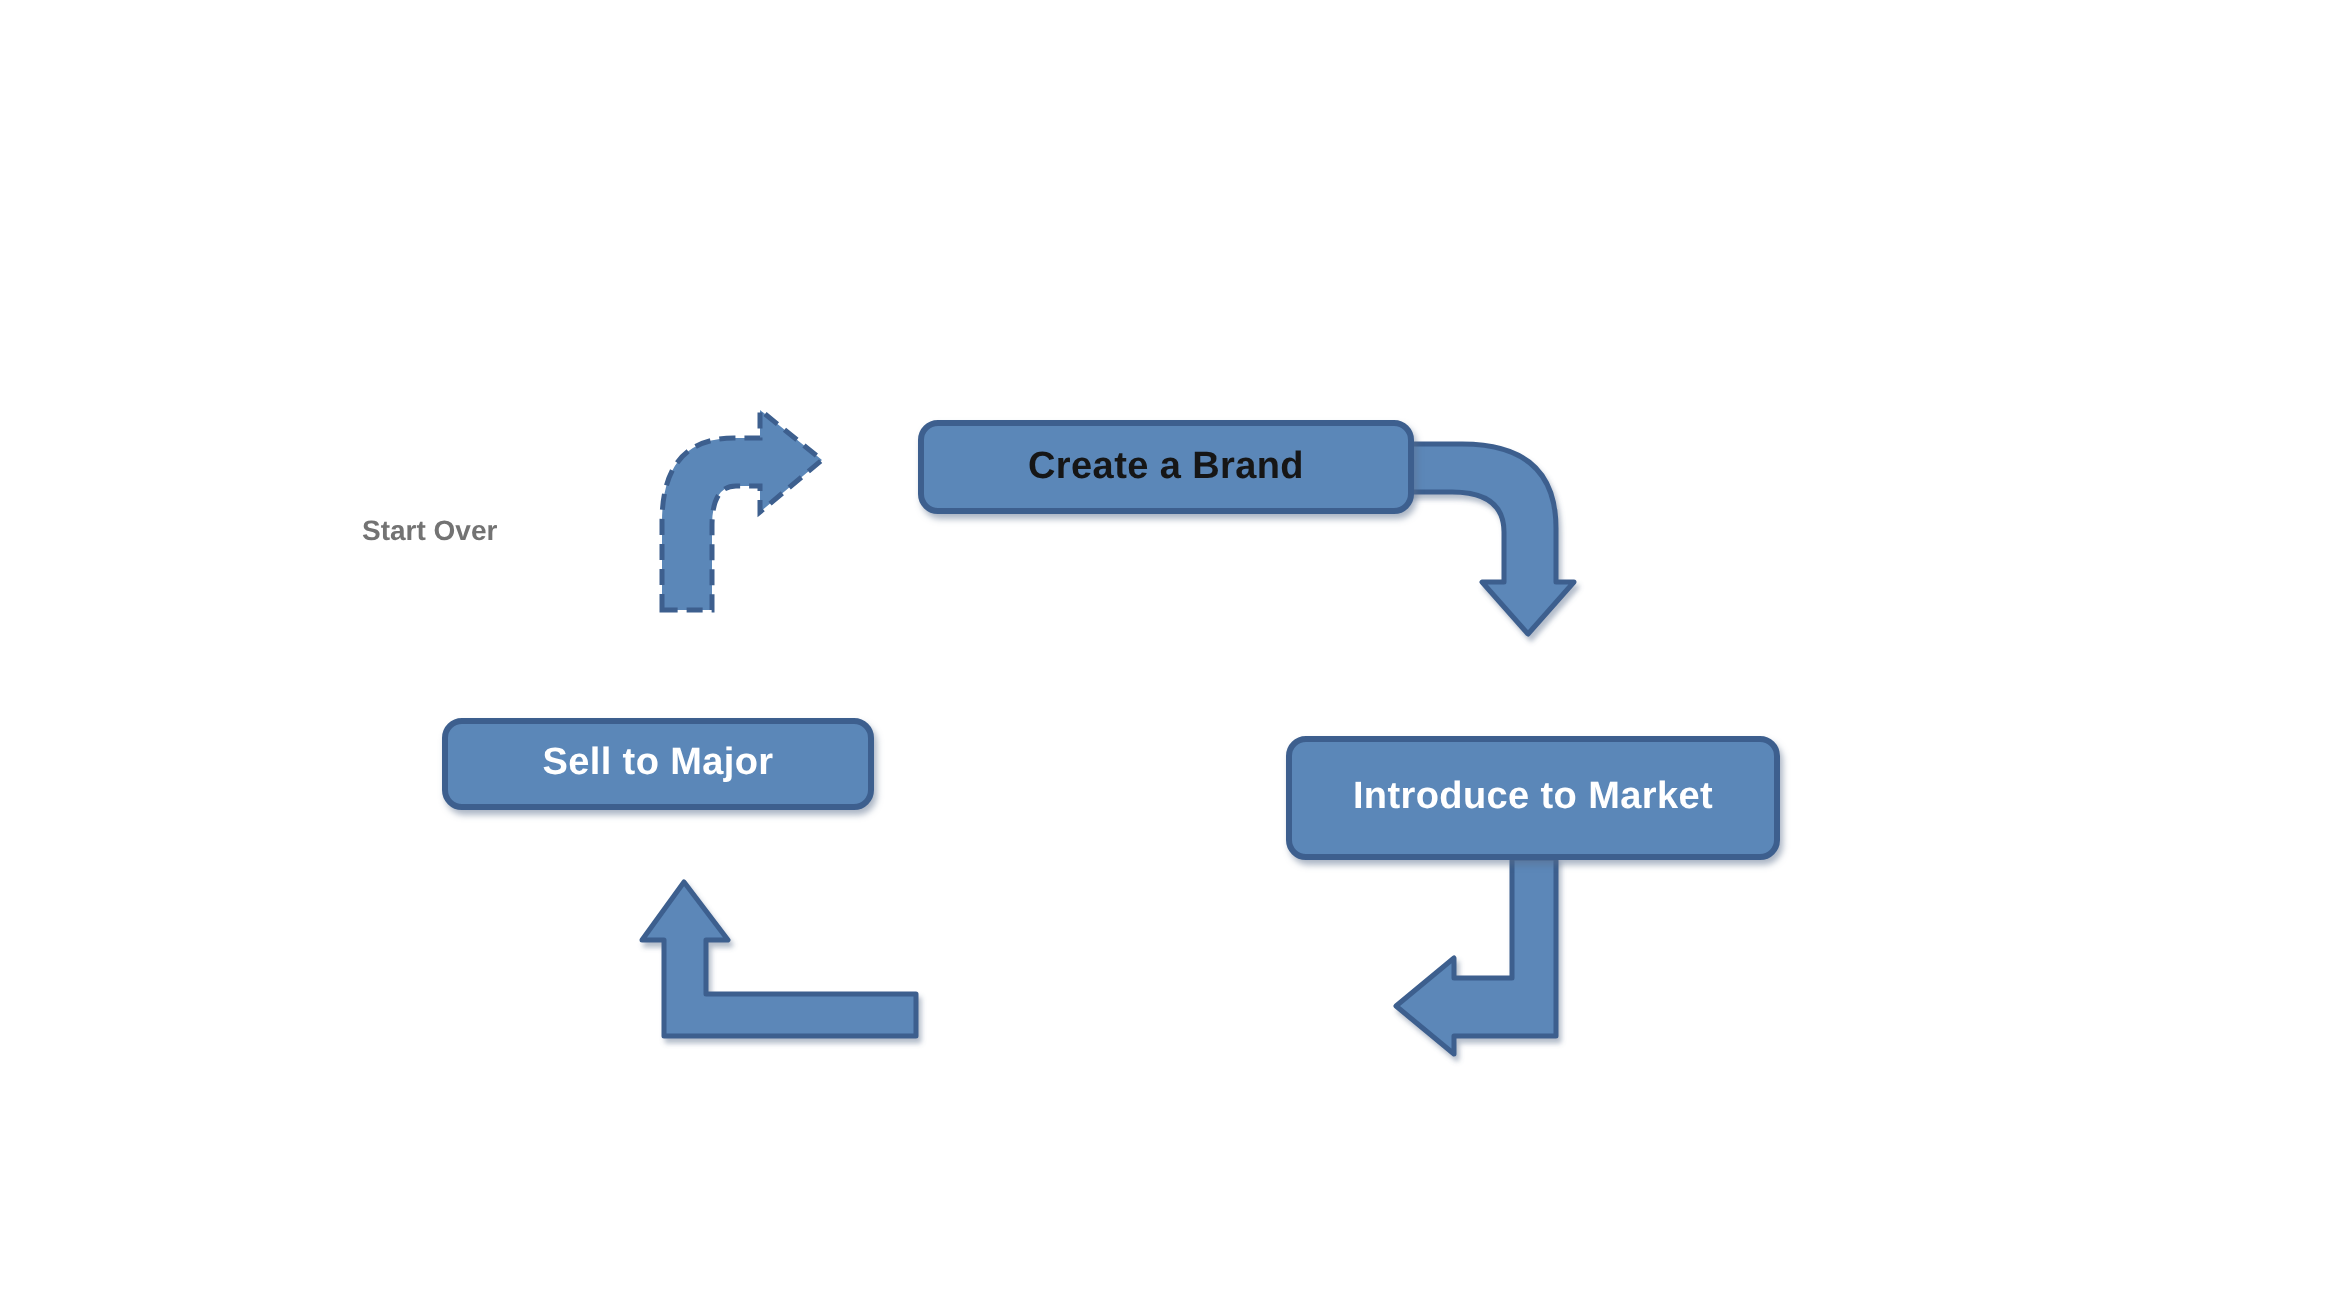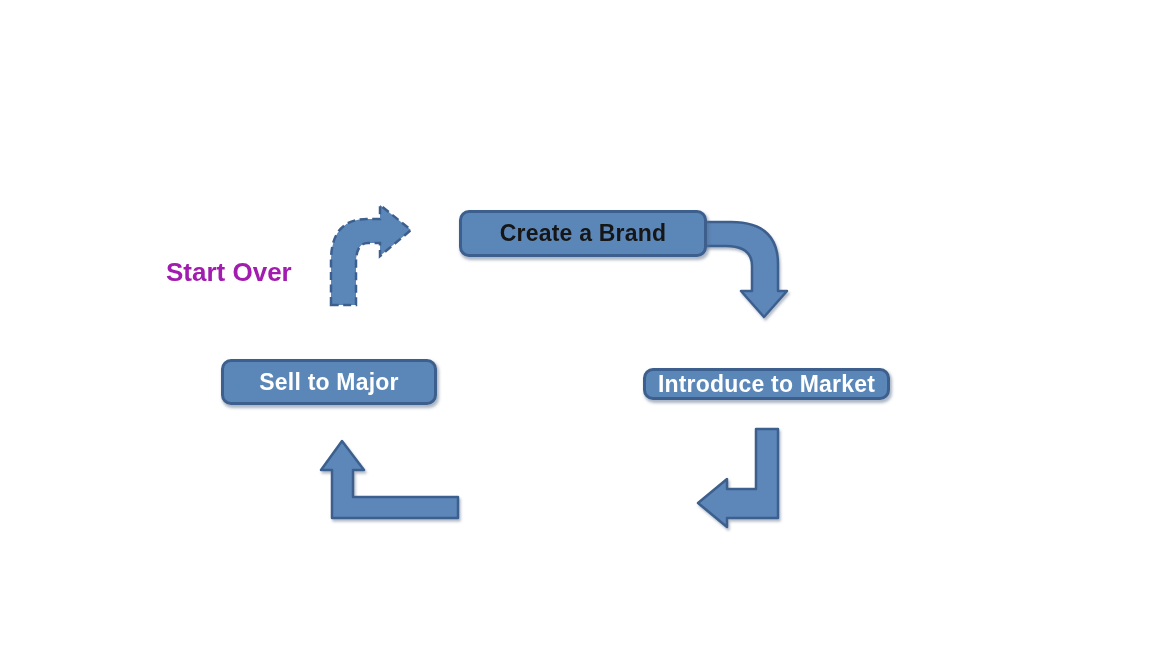--- a/index.html
+++ b/index.html
@@ -23,36 +23,37 @@
   .node {
     position: absolute;
     box-sizing: border-box;
     background: #5b87b8;
     border: 3px solid #3d5f8e;
     border-radius: 10px;
     display: flex;
     align-items: center;
     justify-content: center;
     font-weight: bold;
-    font-size: 23px;
+    font-size: 19px;
     letter-spacing: 0.2px;
     color: #ffffff;
     box-shadow: 1.5px 2.5px 3px rgba(90, 110, 140, 0.5);
     z-index: 2;
     overflow: hidden;
   }
   .node--dark { color: #161616; }
 
   .floating-label {
     position: absolute;
     font-weight: bold;
-    font-size: 26px;
-    color: #a21caf;
+    font-size: 14px;
+    color: #737373;
     z-index: 2;
     white-space: nowrap;
+    margin-left: 15px;
   }
 </style>
 </head>
 <body>
 
 <div class="canvas">
 
   <svg class="arrow-layer" viewBox="0 0 1170 658" xmlns="http://www.w3.org/2000/svg">
     <defs>
       <filter id="soft-shadow" x="-20%" y="-20%" width="150%" height="150%">
@@ -64,20 +65,20 @@
 
     <path filter="url(#soft-shadow)" d="M700,222 H731 Q778,222 778,264 V291 H787 L764,317 L741,291 H752 V266 Q752,246 726,246 H700 Z" fill="#5b87b8" stroke="#3d5f8e" stroke-width="2.5" stroke-linejoin="round"></path>
 
     <path filter="url(#soft-shadow)" d="M756,429 H778 V518 H727 V527 L698,503 L727,479 V489 H756 Z" fill="#5b87b8" stroke="#3d5f8e" stroke-width="2.5" stroke-linejoin="round"></path>
 
     <path filter="url(#soft-shadow)" d="M342,441 L364,470 H353 V497 H458 V518 H332 V470 H321 Z" fill="#5b87b8" stroke="#3d5f8e" stroke-width="2.5" stroke-linejoin="round"></path>
   </svg>
 
   <div class="node node--dark" style="left:459px; top:210px; width:248px; height:47px;">Create a Brand</div>
 
-  <div class="node" style="left:643px; top:368px; width:247px; height:32px;">Introduce to Market</div>
+  <div class="node" style="left:643px; top:368px; width:247px; height:62px;">Introduce to Market</div>
 
 
   <div class="node" style="left:221px; top:359px; width:216px; height:46px;">Sell to Major</div>
 
   <div class="floating-label" style="left:166px; top:257px;">Start Over</div>
 
 </div>
 
 </body></html>

